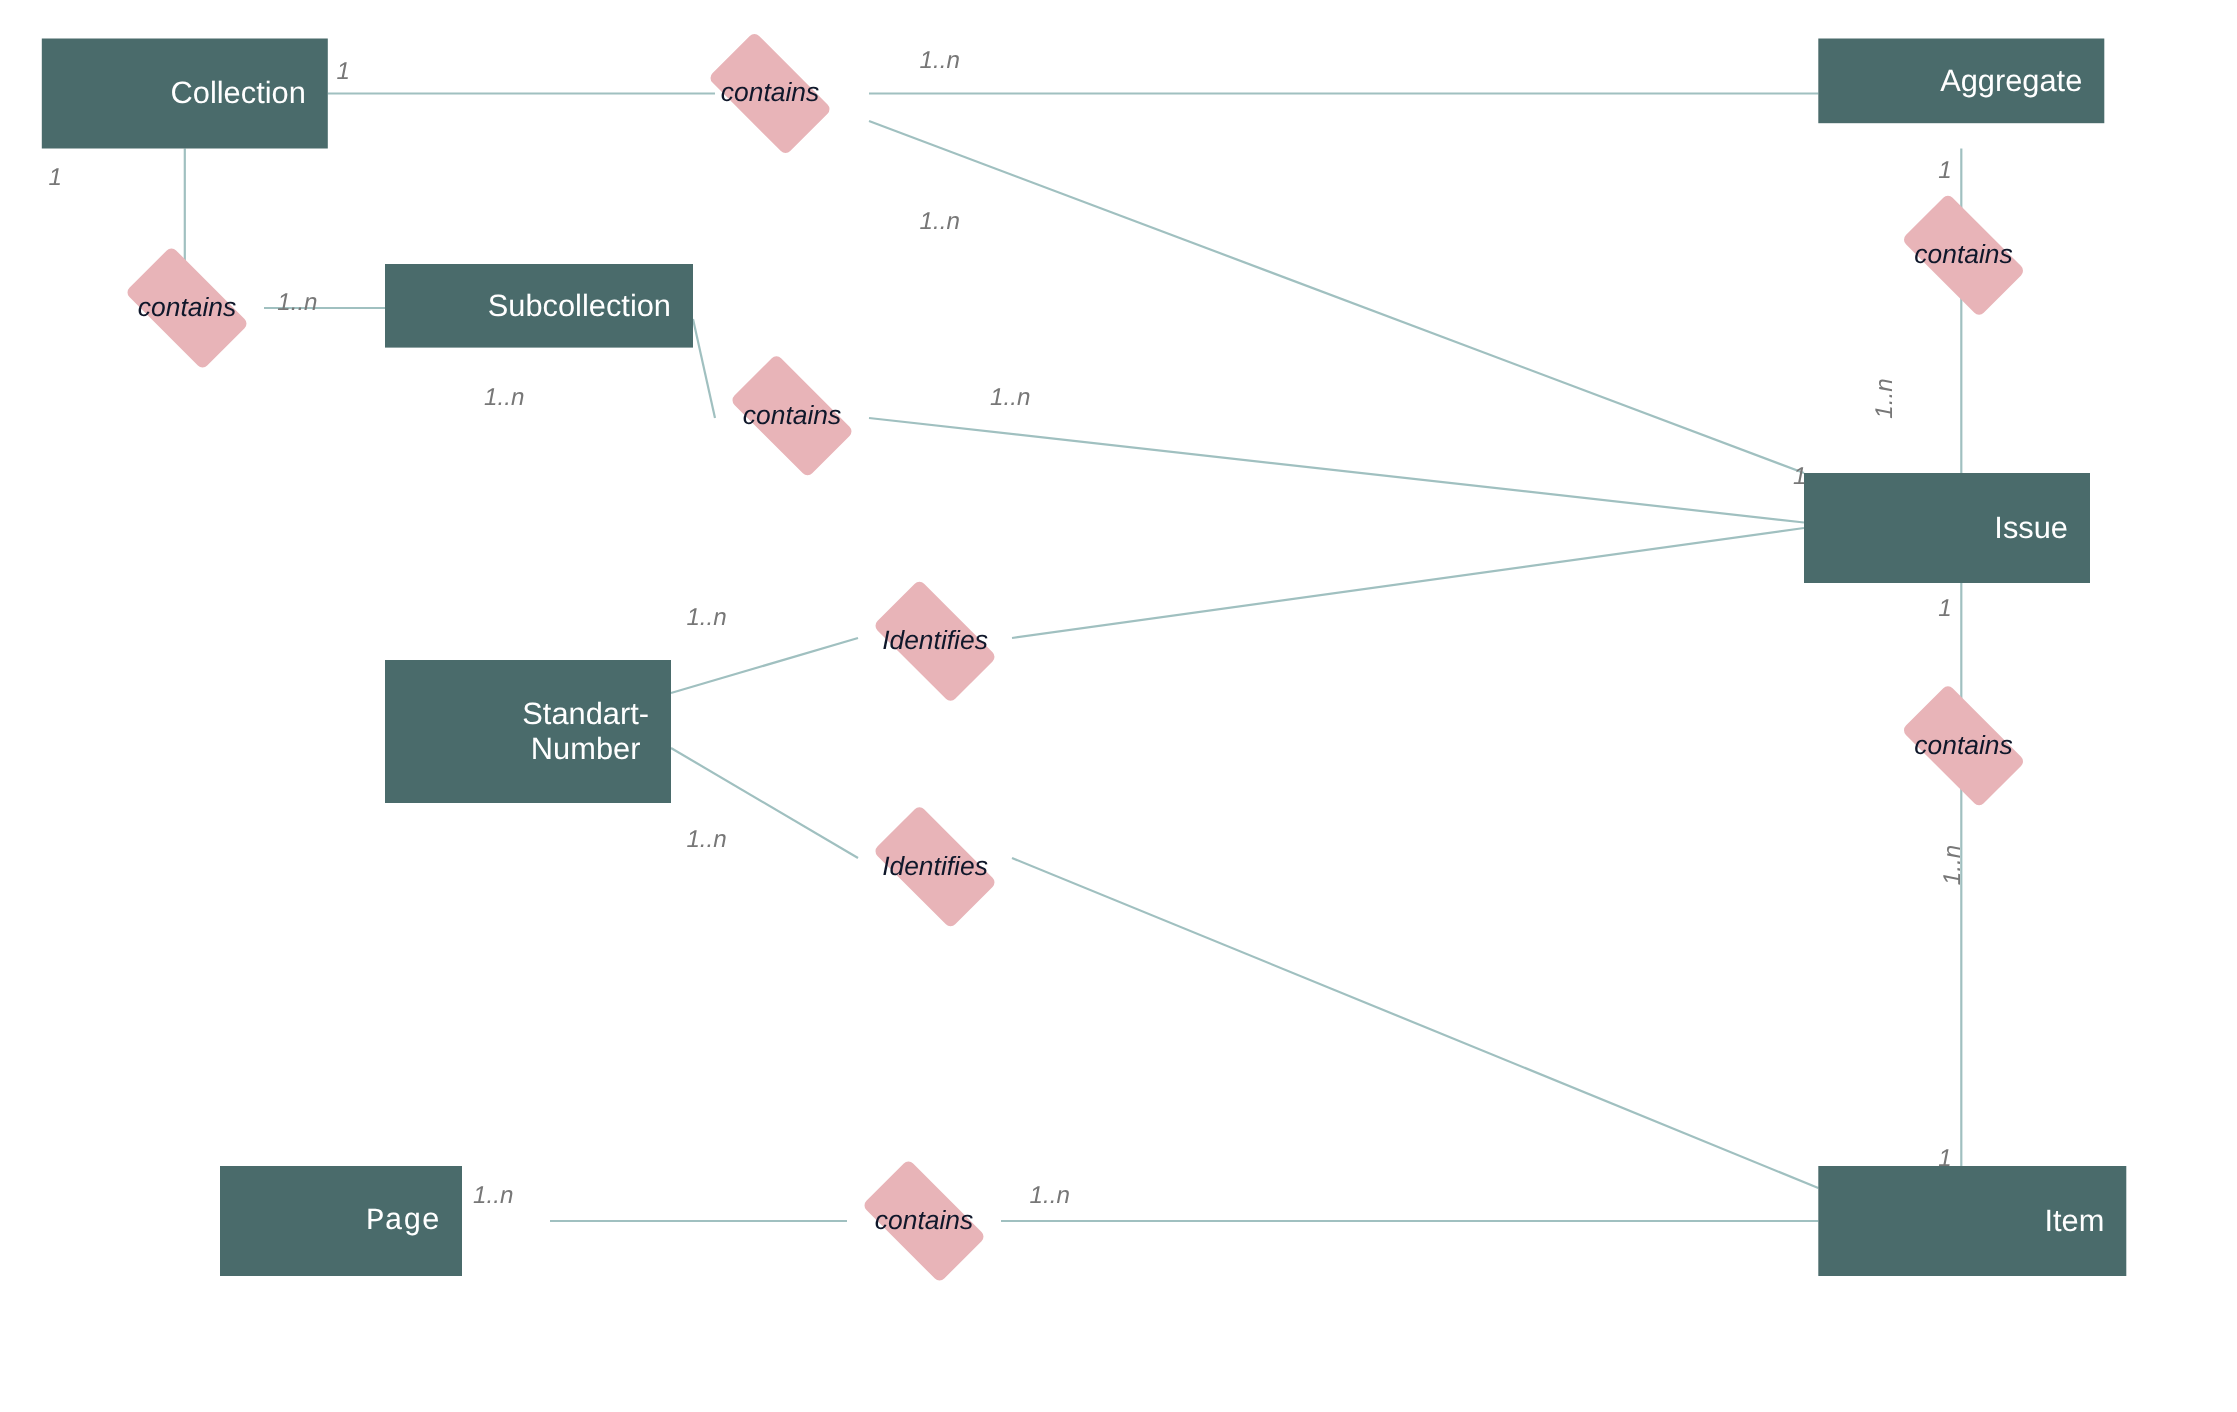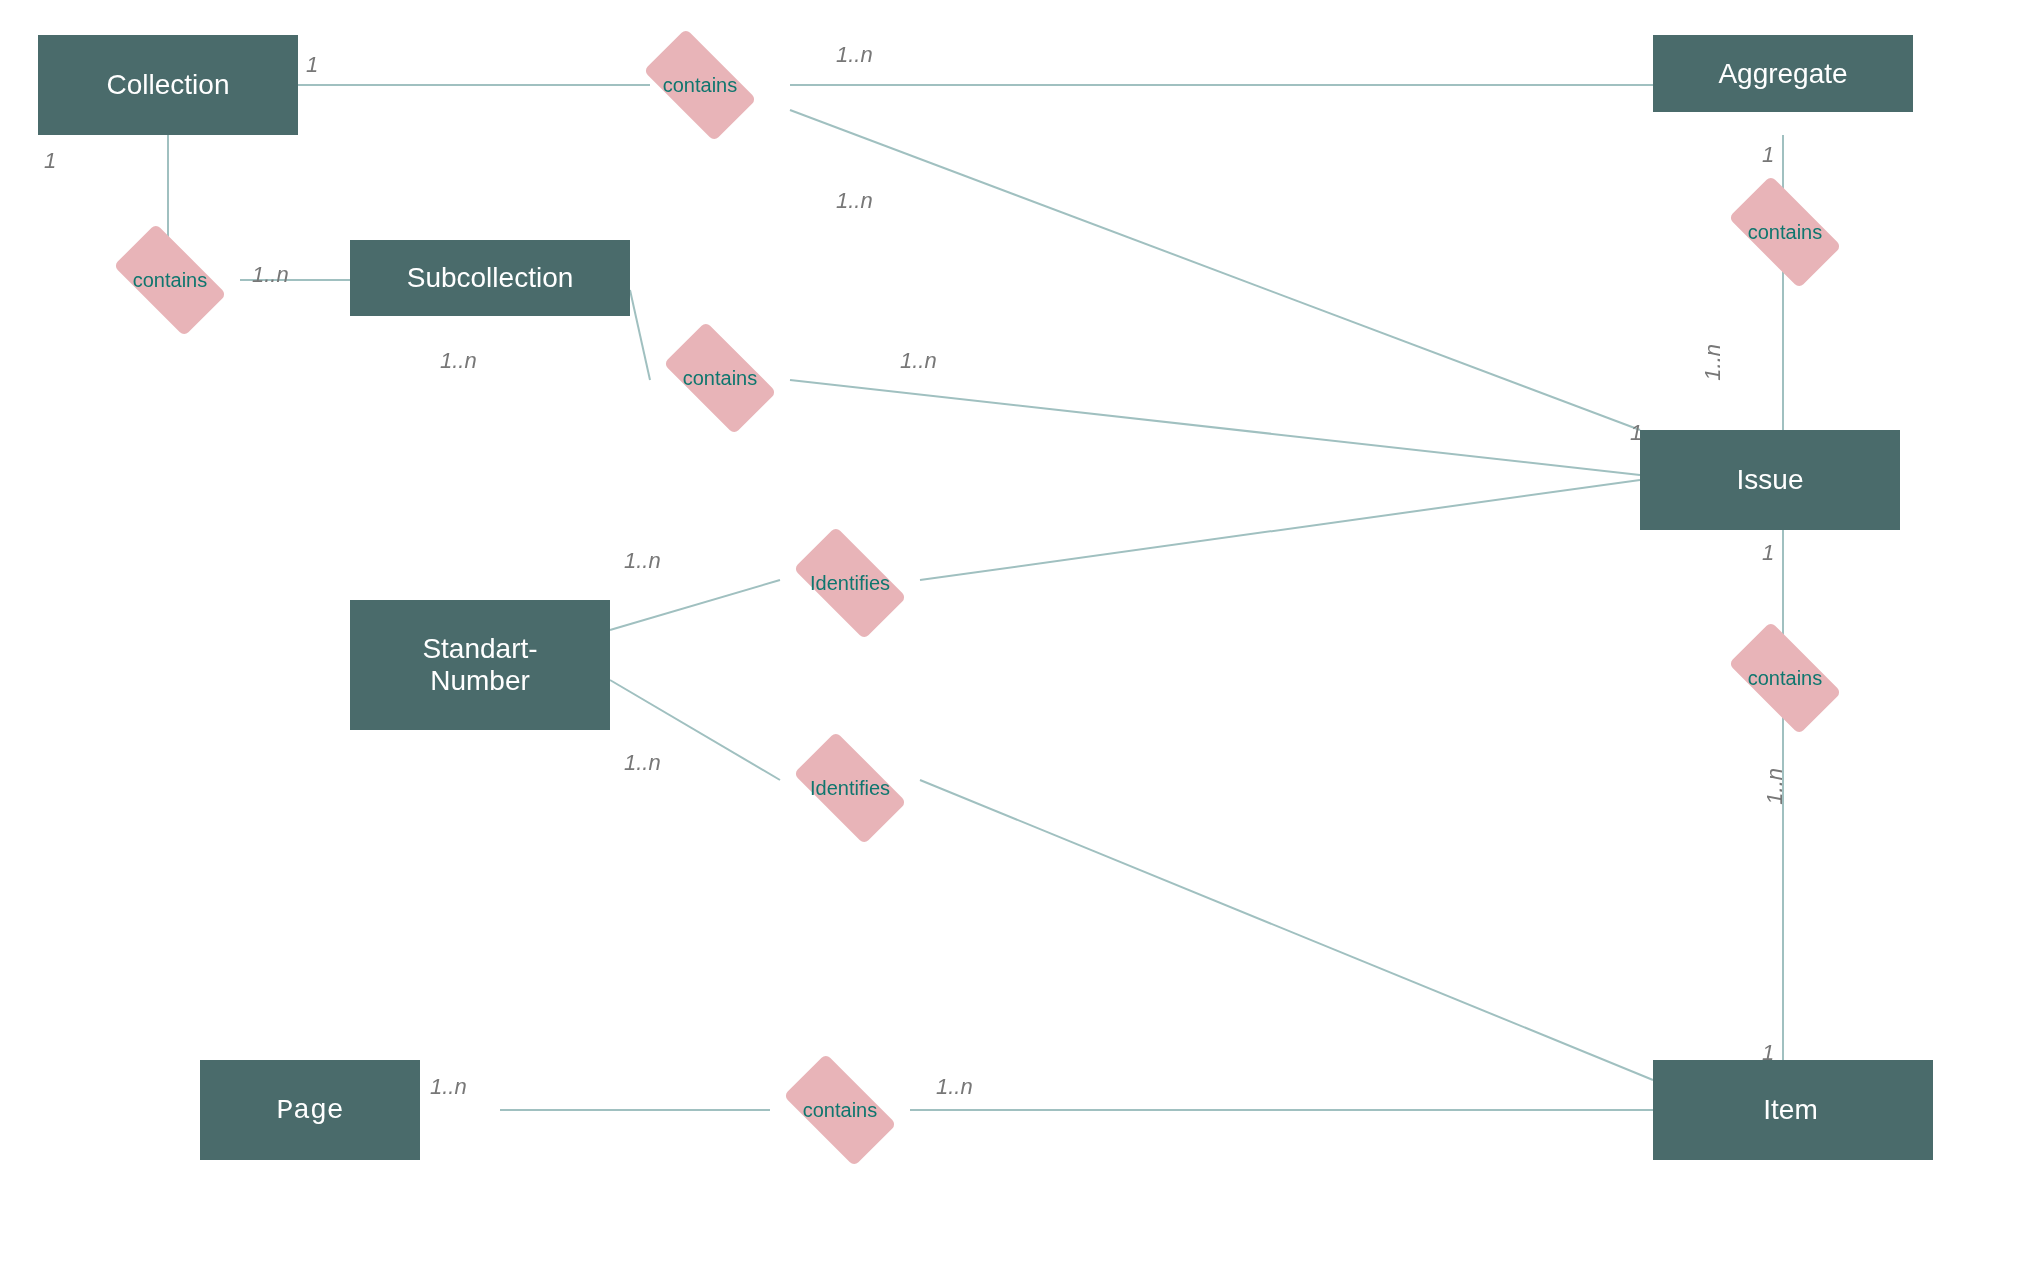--- a/index.html
+++ b/index.html
@@ -18,21 +18,21 @@
       height: 1284px;
     }
 
     
     .entity {
       position: absolute;
       background: #4a6b6b;
       color: #ffffff;
       display: flex;
       align-items: center;
-      justify-content: center;
+      justify-content: flex-end;
       text-align: center;
       font-size: 28px;
       font-weight: 400;
       padding: 10px 20px;
     }
 
     
     .diamond {
       position: absolute;
       display: flex;
@@ -43,22 +43,23 @@
 
     .diamond-inner {
       background: #e8b4b8;
       transform: rotate(45deg);
       position: absolute;
     }
 
     .diamond-label {
       position: relative;
       z-index: 2;
-      color: #0f766e;
-      font-size: 20px;
+      color: #0f172a;
+      font-size: 24px;
+      font-style: italic;
     }
 
     
     .cardinality {
       position: absolute;
       font-size: 22px;
       color: #777;
       font-style: italic;
     }
 

